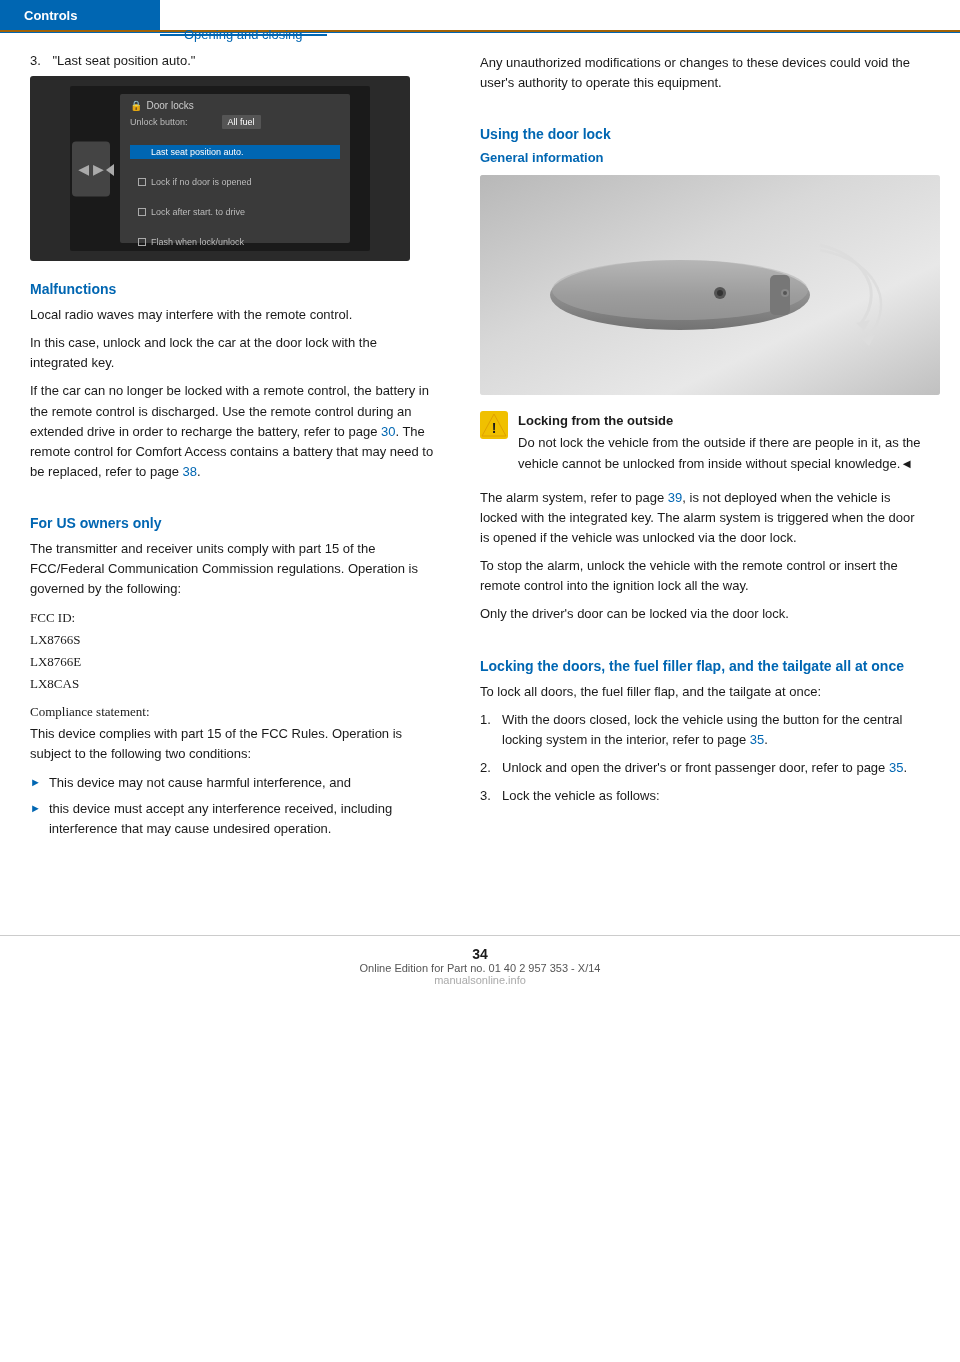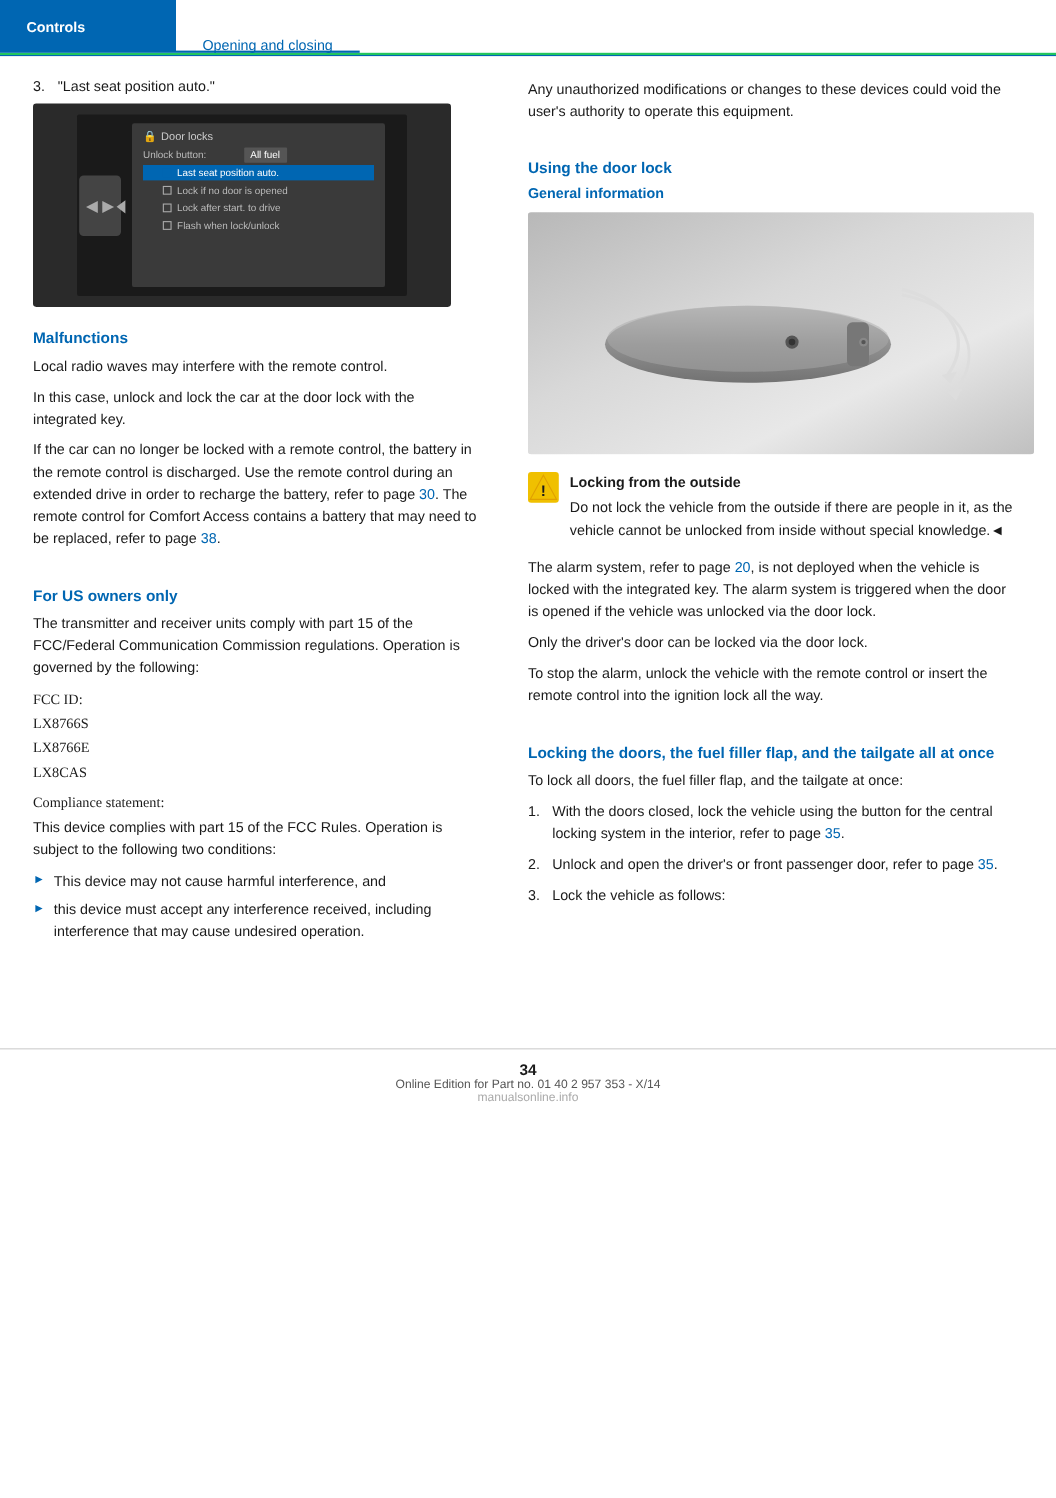--- a/index.html
+++ b/index.html
@@ -8,22 +8,22 @@
       font-size: 13px;
       color: #1a1a1a;
       background: #fff;
       width: 960px;
       min-height: 1362px;
     }
 
     
     .header {
       display: flex;
-      height: 50px;
-      border-bottom: 2px solid #22c55e;
+      height: 32px;
+      border-bottom: 2px solid #a16207;
     }
     .header-controls {
       background: #0066b2;
       color: #fff;
       font-size: 13px;
       font-weight: bold;
       padding: 0 24px;
       display: flex;
       align-items: center;
       min-width: 160px;
@@ -119,24 +119,24 @@
     .door-locks-img .unlock-btn {
       background: #555;
       color: #fff;
       padding: 2px 6px;
       border-radius: 1px;
       font-size: 9px;
     }
     .door-locks-img .menu-item {
       display: flex;
       align-items: center;
-      padding: 2px 18px;
+      padding: 2px 8px;
       font-size: 9px;
       color: #bbb;
-      margin-top: 2px;
+      margin-top: 16px;
     }
     .door-locks-img .menu-item.selected {
       background: #0066b2;
       color: #fff;
     }
     .door-locks-img .checkbox {
       width: 8px;
       height: 8px;
       border: 1px solid #aaa;
       margin-right: 5px;
@@ -402,24 +402,24 @@
           <text x="14" y="22" text-anchor="middle" font-size="14" font-weight="bold" fill="#1a1a1a">!</text>
         </svg>
       </div>
       <div class="warning-content">
         <div class="warning-title">Locking from the outside</div>
         <div>Do not lock the vehicle from the outside if there are people in it, as the vehicle cannot be unlocked from inside without special knowledge.◄</div>
       </div>
     </div>
 
     <p class="body-text">
-      <span>The alarm system, refer to page </span><a class="link-text" href="#">20</a><span>, is not deployed when the vehicle is locked with the integrated key. The alarm system is triggered when the door is opened if the vehicle was unlocked via the door lock.</span>
+      <span>The alarm system, refer to page </span><a class="link-text" href="#">39</a><span>, is not deployed when the vehicle is locked with the integrated key. The alarm system is triggered when the door is opened if the vehicle was unlocked via the door lock.</span>
     </p>
+    <p class="body-text">To stop the alarm, unlock the vehicle with the remote control or insert the remote control into the ignition lock all the way.</p>
     <p class="body-text">Only the driver's door can be locked via the door lock.</p>
-    <p class="body-text">To stop the alarm, unlock the vehicle with the remote control or insert the remote control into the ignition lock all the way.</p>
 
     <h2 class="section-heading" style="font-size:14px;">Locking the doors, the fuel filler flap, and the tailgate all at once</h2>
     <p class="body-text">To lock all doors, the fuel filler flap, and the tailgate at once:</p>
 
     <ol class="numbered-list">
       <li>
         <span class="num-label">1.</span>
         <span>
           <span>With the doors closed, lock the vehicle using the button for the central locking system in the interior, refer to page </span><a class="link-text" href="#">35</a><span>.</span>
         </span>

